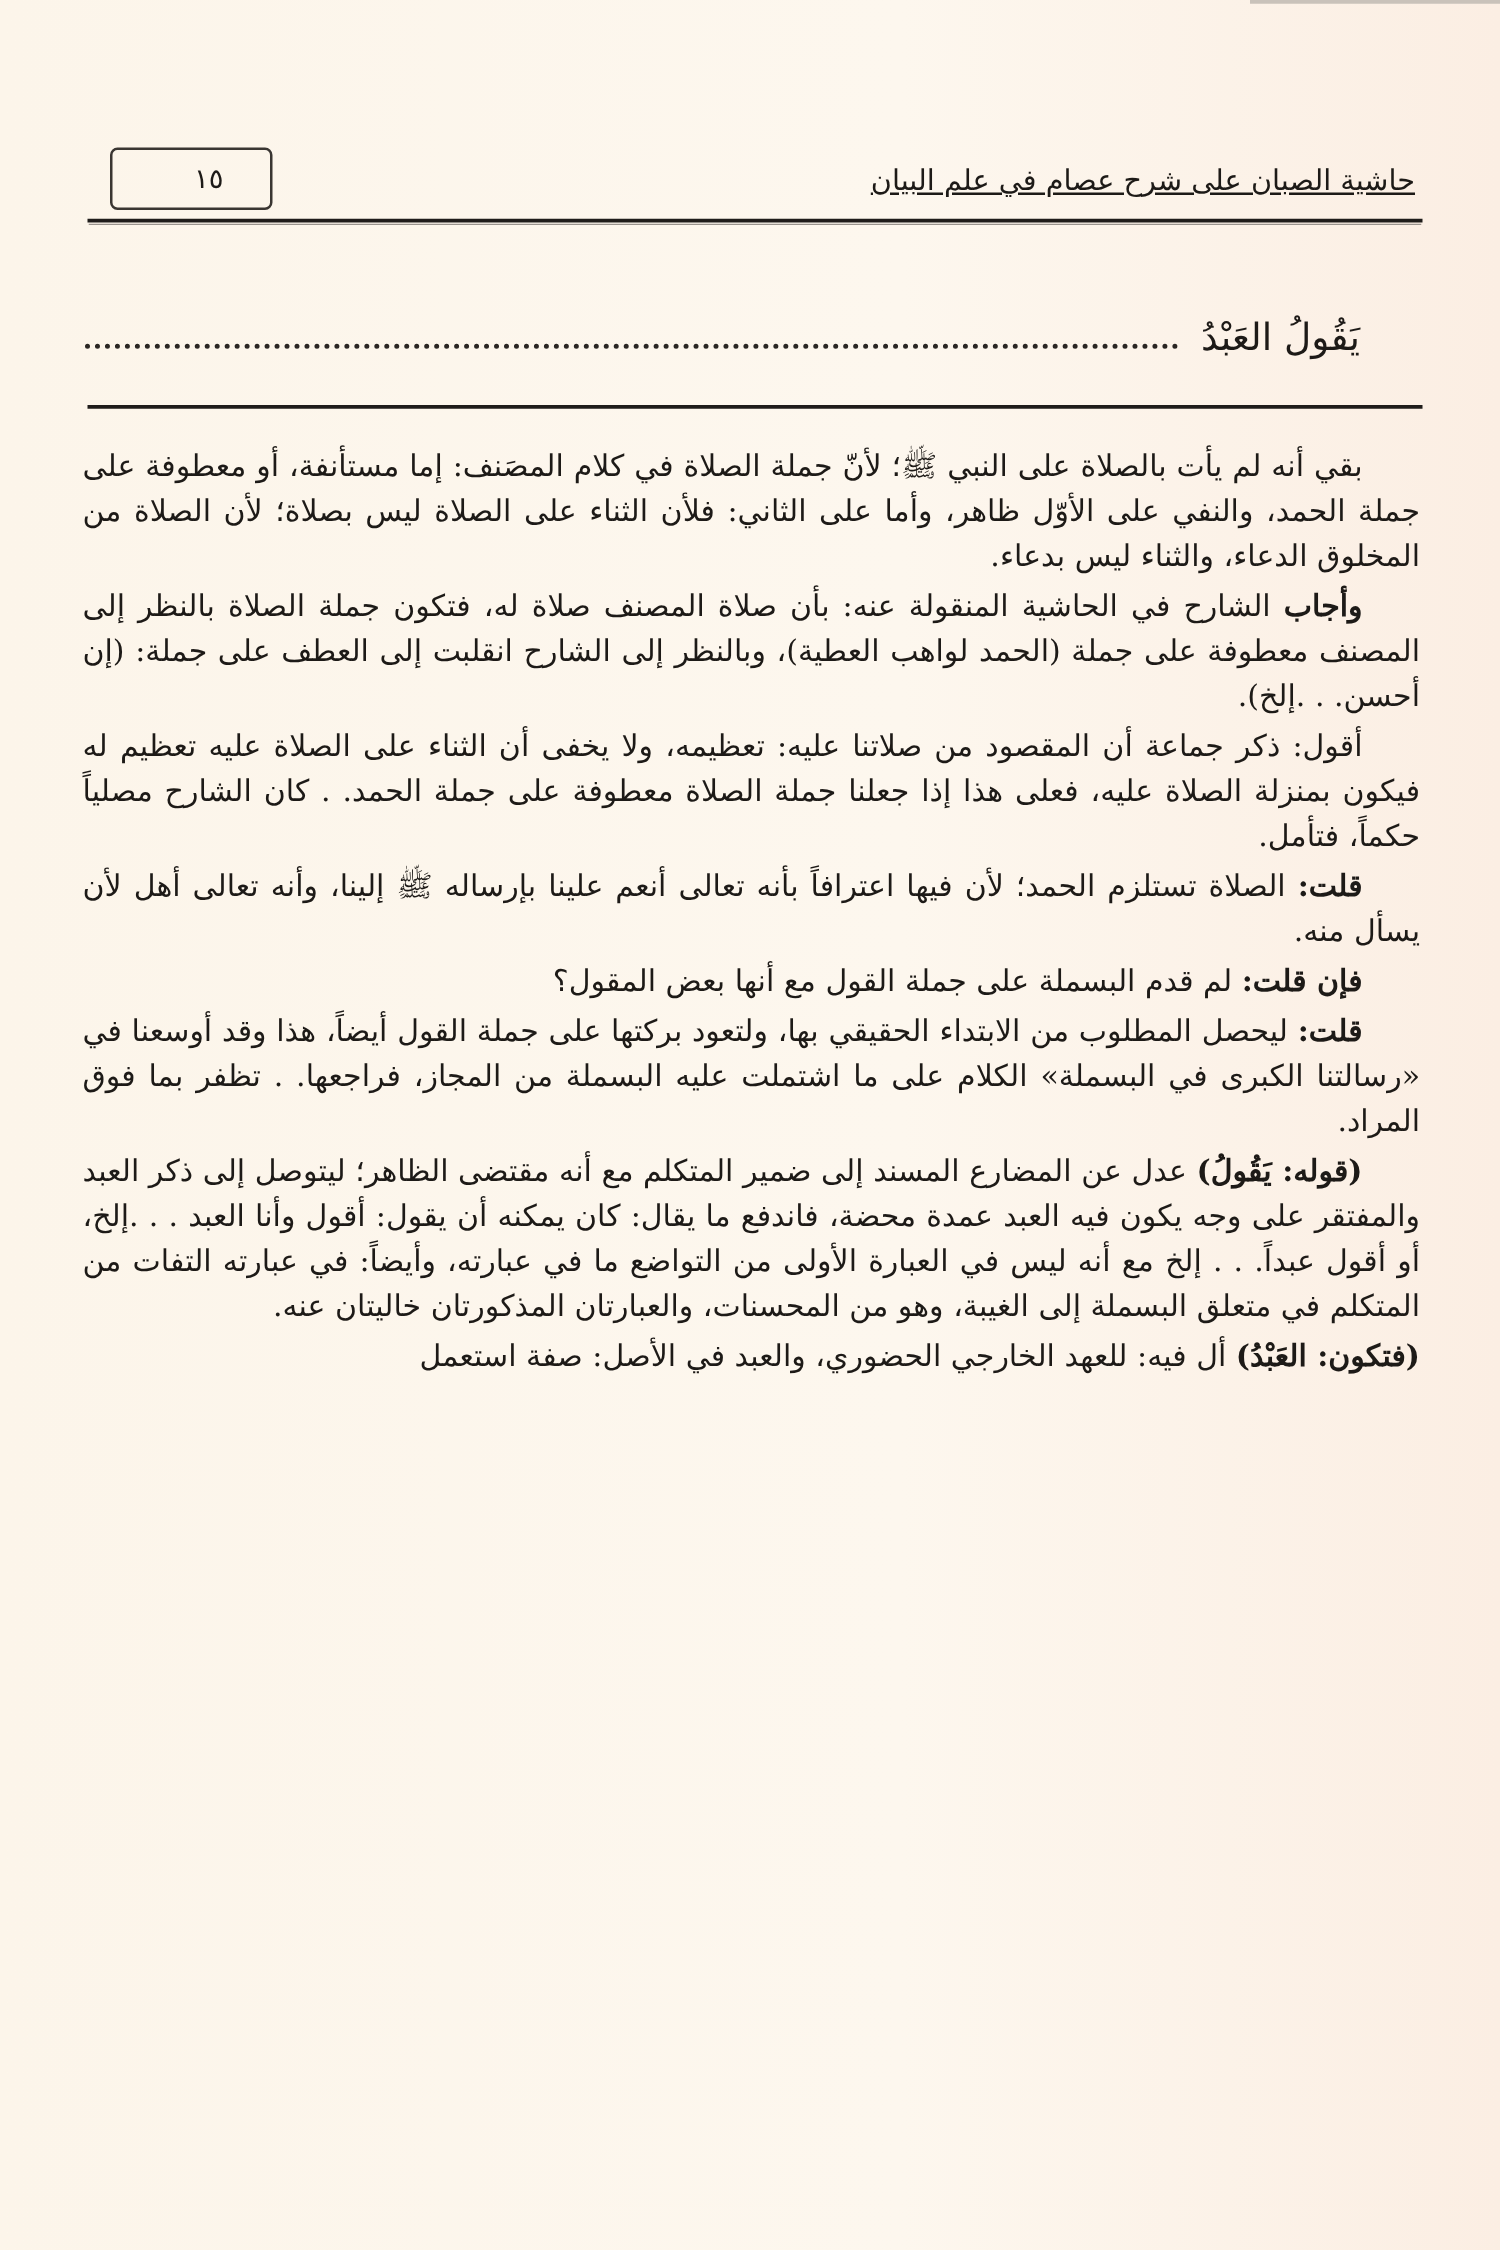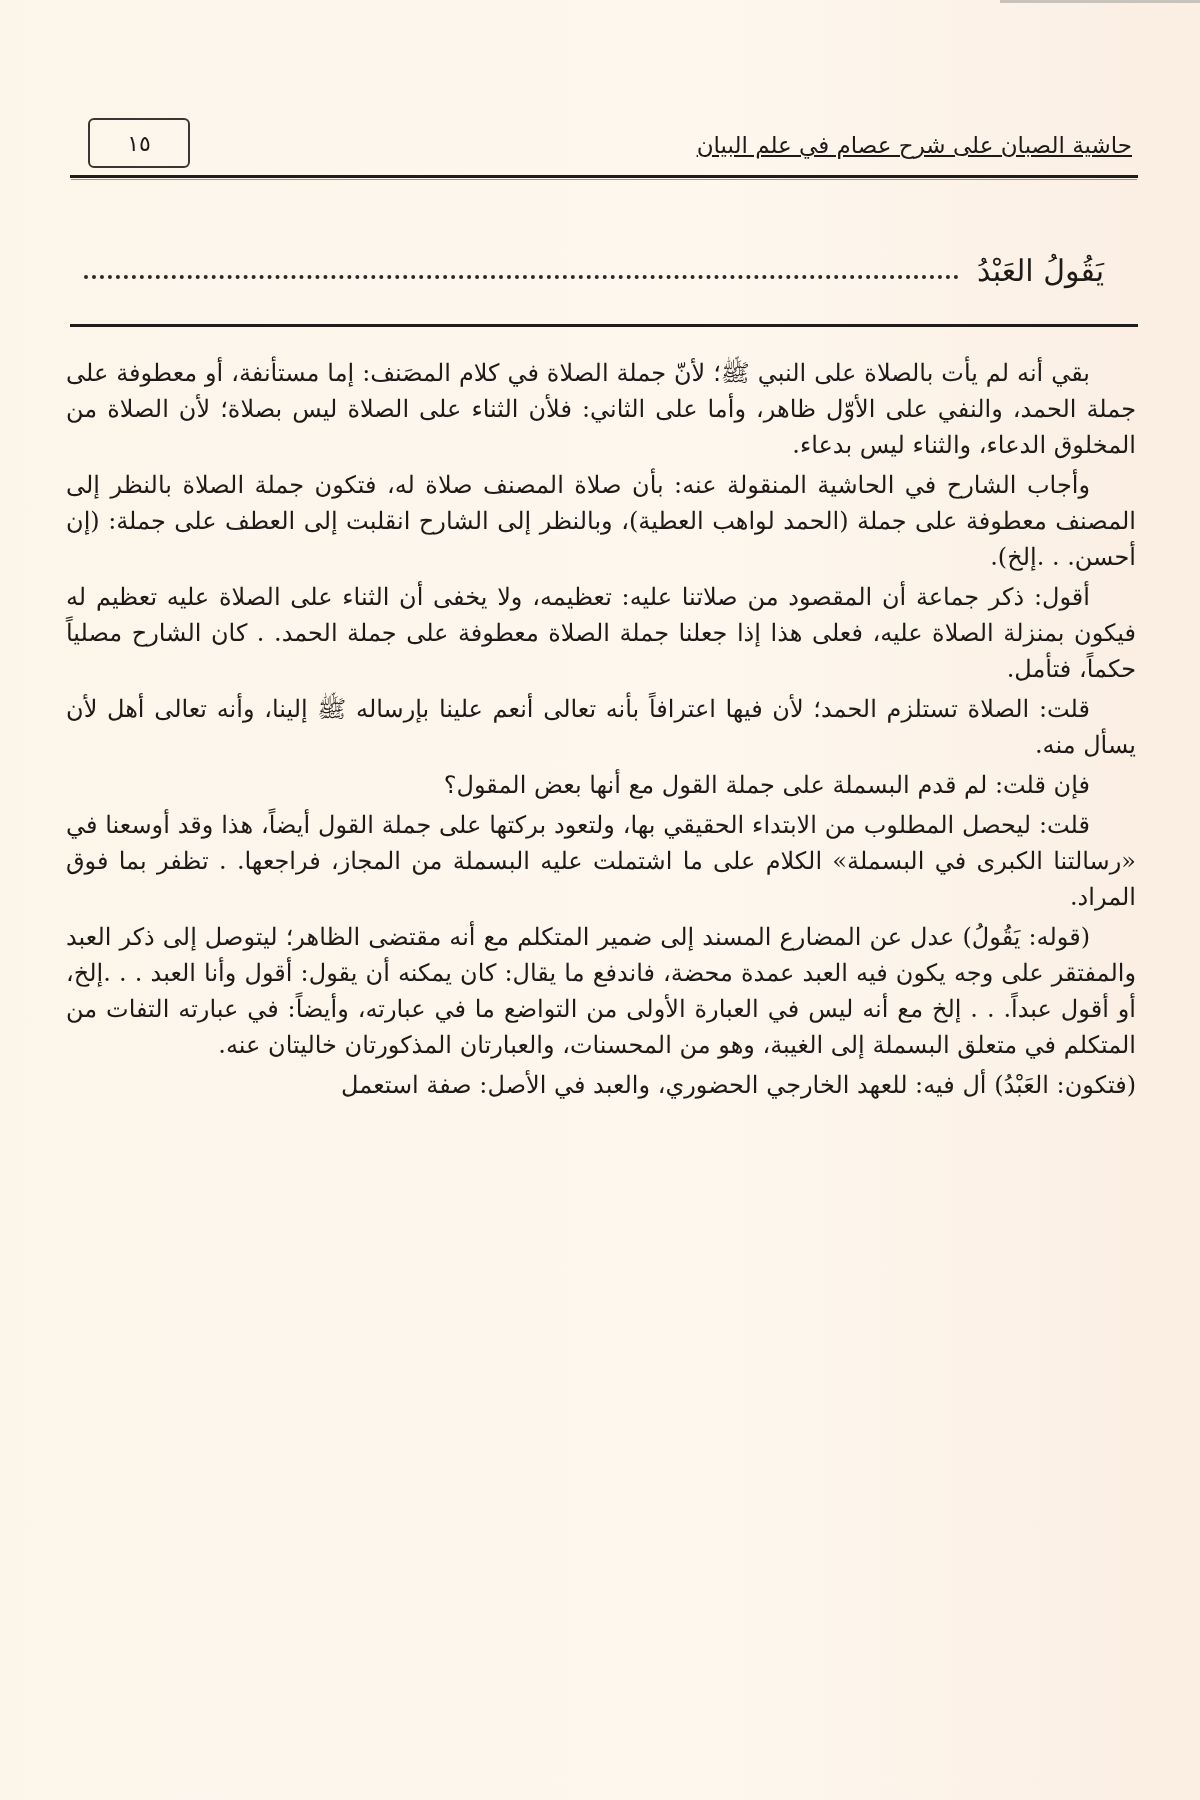--- a/index.html
+++ b/index.html
@@ -37,41 +37,42 @@
       position: absolute;
       left: 18px; top: 0;
       width: 98px; height: 46px;
       border: 2px solid #3a3632;
       border-radius: 6px;
       display: flex;
       align-items: center;
       justify-content: center;
       font-family: "DejaVu Sans", sans-serif;
       font-size: 22px;
+      padding-left: 28px;
     }
     .book-title {
       position: absolute;
       right: 8px; top: 14px;
       font-family: "DejaVu Sans", sans-serif;
       font-size: 23px;
       direction: rtl;
       white-space: nowrap;
       text-decoration: underline;
     }
     .header-rule {
       position: absolute;
       left: 70px; top: 175px;
       width: 1068px; height: 3px;
       background: #1f1c1a;
       box-shadow: 0 3px 0 -1px #9a948e;
     }
     
     .matn {
       position: absolute;
-      left: 84px; top: 240px;
+      left: 68px; top: 240px;
       width: 1020px; height: 60px;
       direction: rtl;
       display: flex;
       align-items: center;
     }
     .matn-text {
       font-family: "DejaVu Serif", serif;
       font-size: 30px;
       white-space: nowrap;
       padding-left: 18px;
@@ -101,21 +102,21 @@
       line-height: 36px;
     }
     .para {
       margin: 0 0 4px 0;
       text-indent: 46px;
     }
     .para.no-indent {
       text-indent: 0;
     }
     .lead {
-      font-weight: normal;
+      font-weight: bold;
     }
   </style>
 </head>
 <body>
 
 <div class="page">
   <div class="top-edge"></div>
 
   <div class="running-header">
     <div class="page-number-box">١٥</div>

